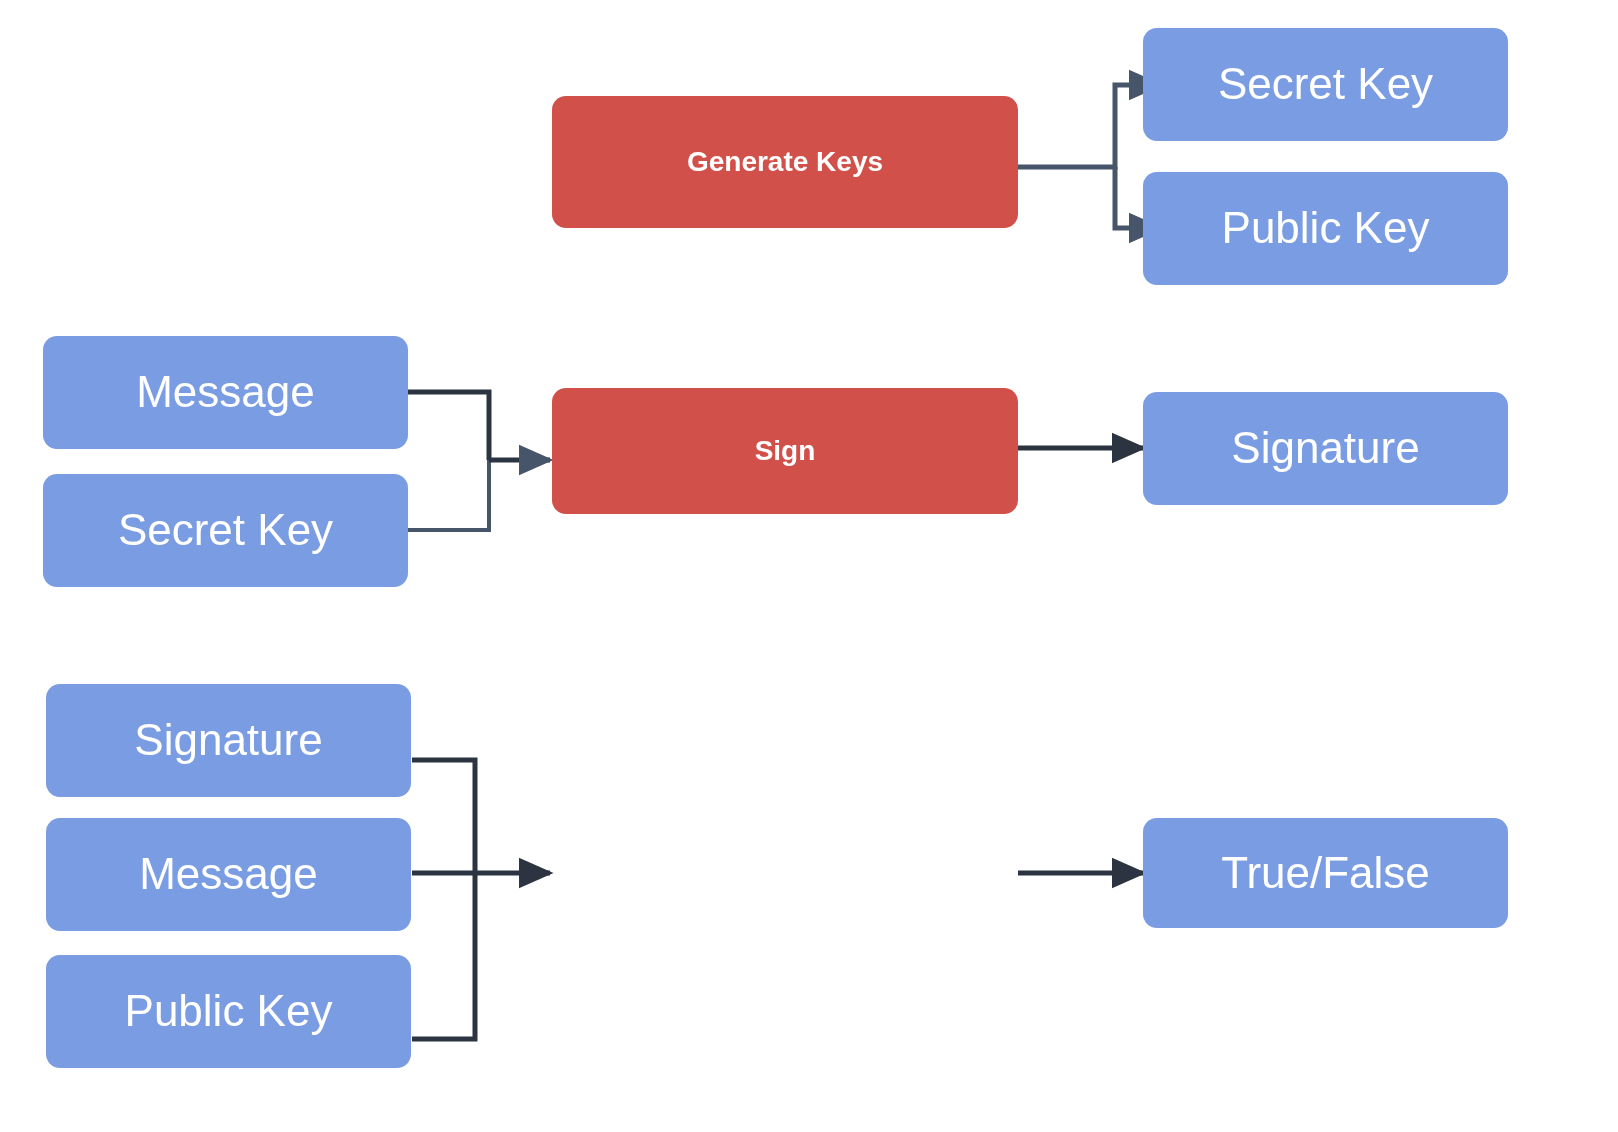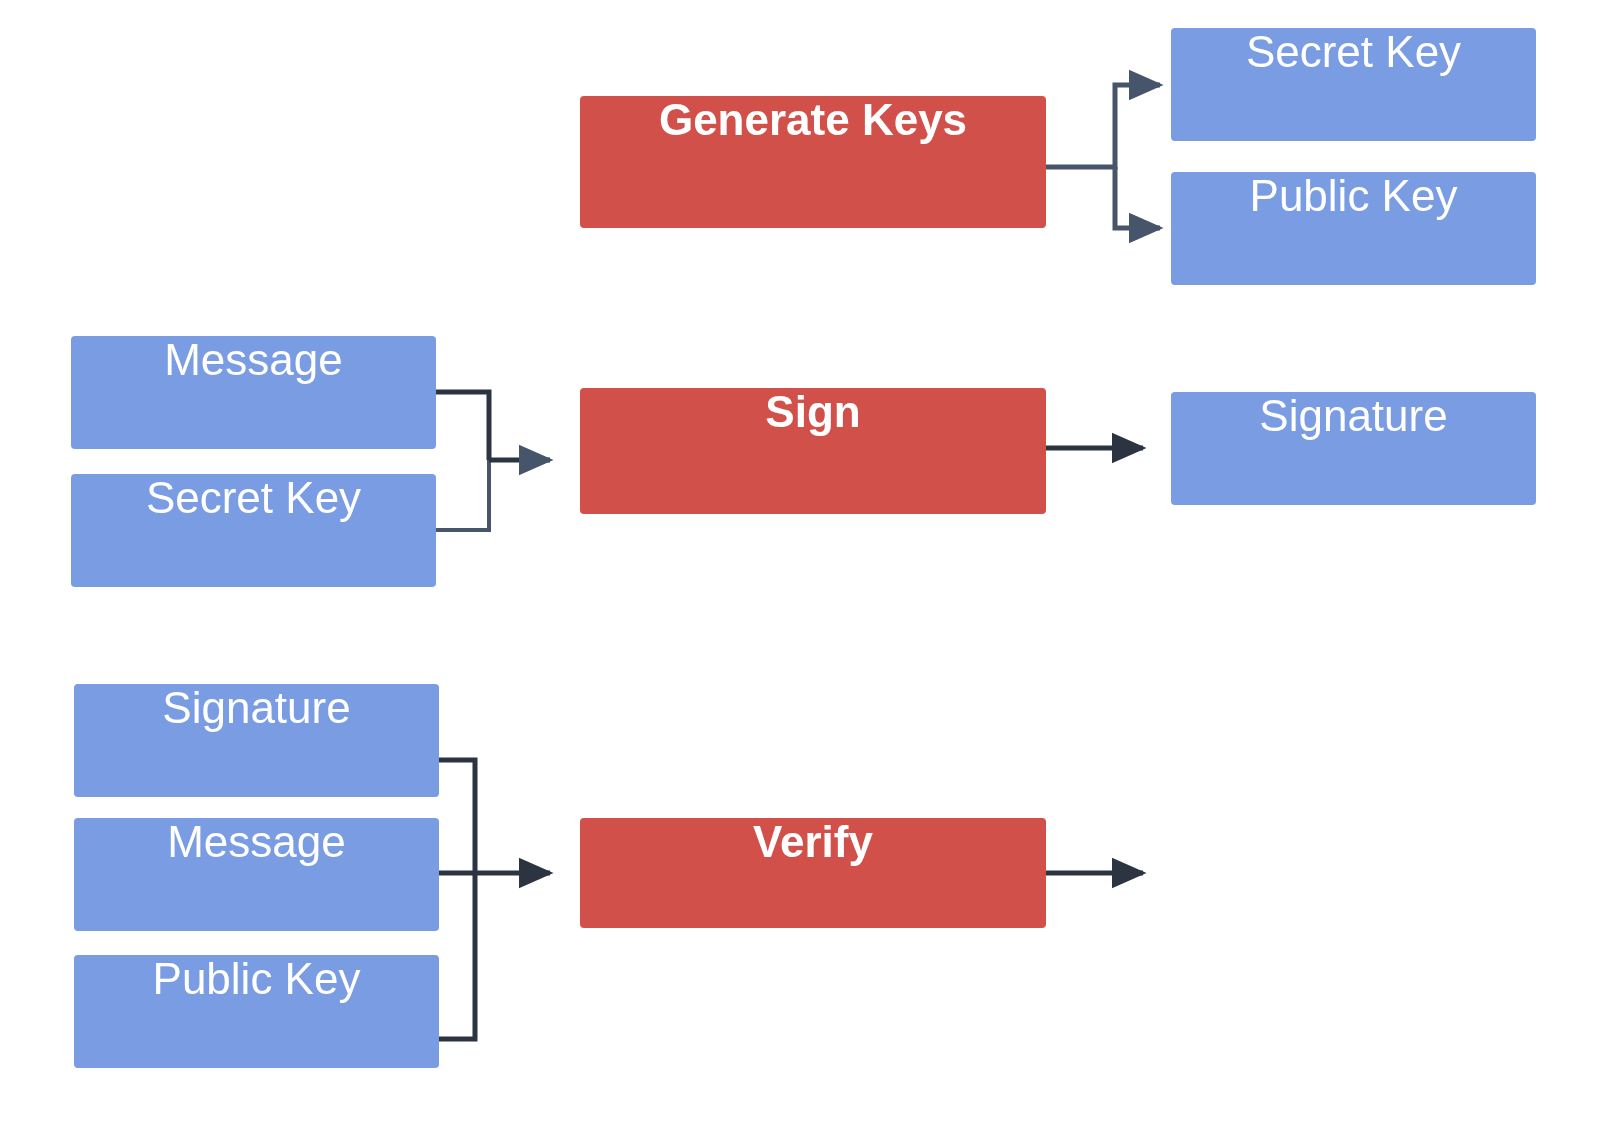--- a/index.html
+++ b/index.html
@@ -14,37 +14,36 @@
     position: relative;
     width: 1618px;
     height: 1132px;
     background: #ffffff;
     overflow: hidden;
   }
   .node {
     position: absolute;
     box-sizing: border-box;
     display: flex;
-    align-items: flex-start;
+    align-items: center;
     justify-content: center;
-    border-radius: 4px;
+    border-radius: 14px;
     color: #ffffff;
     text-align: center;
     line-height: 1.1;
     user-select: none;
-    margin-left: 28px;
   }
   .node.blue {
     background: #7a9ce2;
     font-size: 44px;
     font-weight: 400;
   }
   .node.red {
     background: #d1504a;
-    font-size: 44px;
+    font-size: 28px;
     font-weight: 700;
   }
   .node span {
     display: block;
     pointer-events: none;
   }
   svg.edges {
     position: absolute;
     left: 0;
     top: 0;
@@ -137,18 +136,18 @@
   </div>
 
   <div class="node blue" style="left:46px; top:818px; width:365px; height:113px;">
     <span>Message</span>
   </div>
 
   <div class="node blue" style="left:46px; top:955px; width:365px; height:113px;">
     <span>Public Key</span>
   </div>
 
-  <div class="node red" style="left:552px; top:818px; width:466px; height:110px;">
-    <span>Verify</span>
+
+  <div class="node blue" style="left:1143px; top:818px; width:365px; height:110px;">
+    <span>True/False</span>
   </div>
-
 
 </div>
 
 </body></html>

